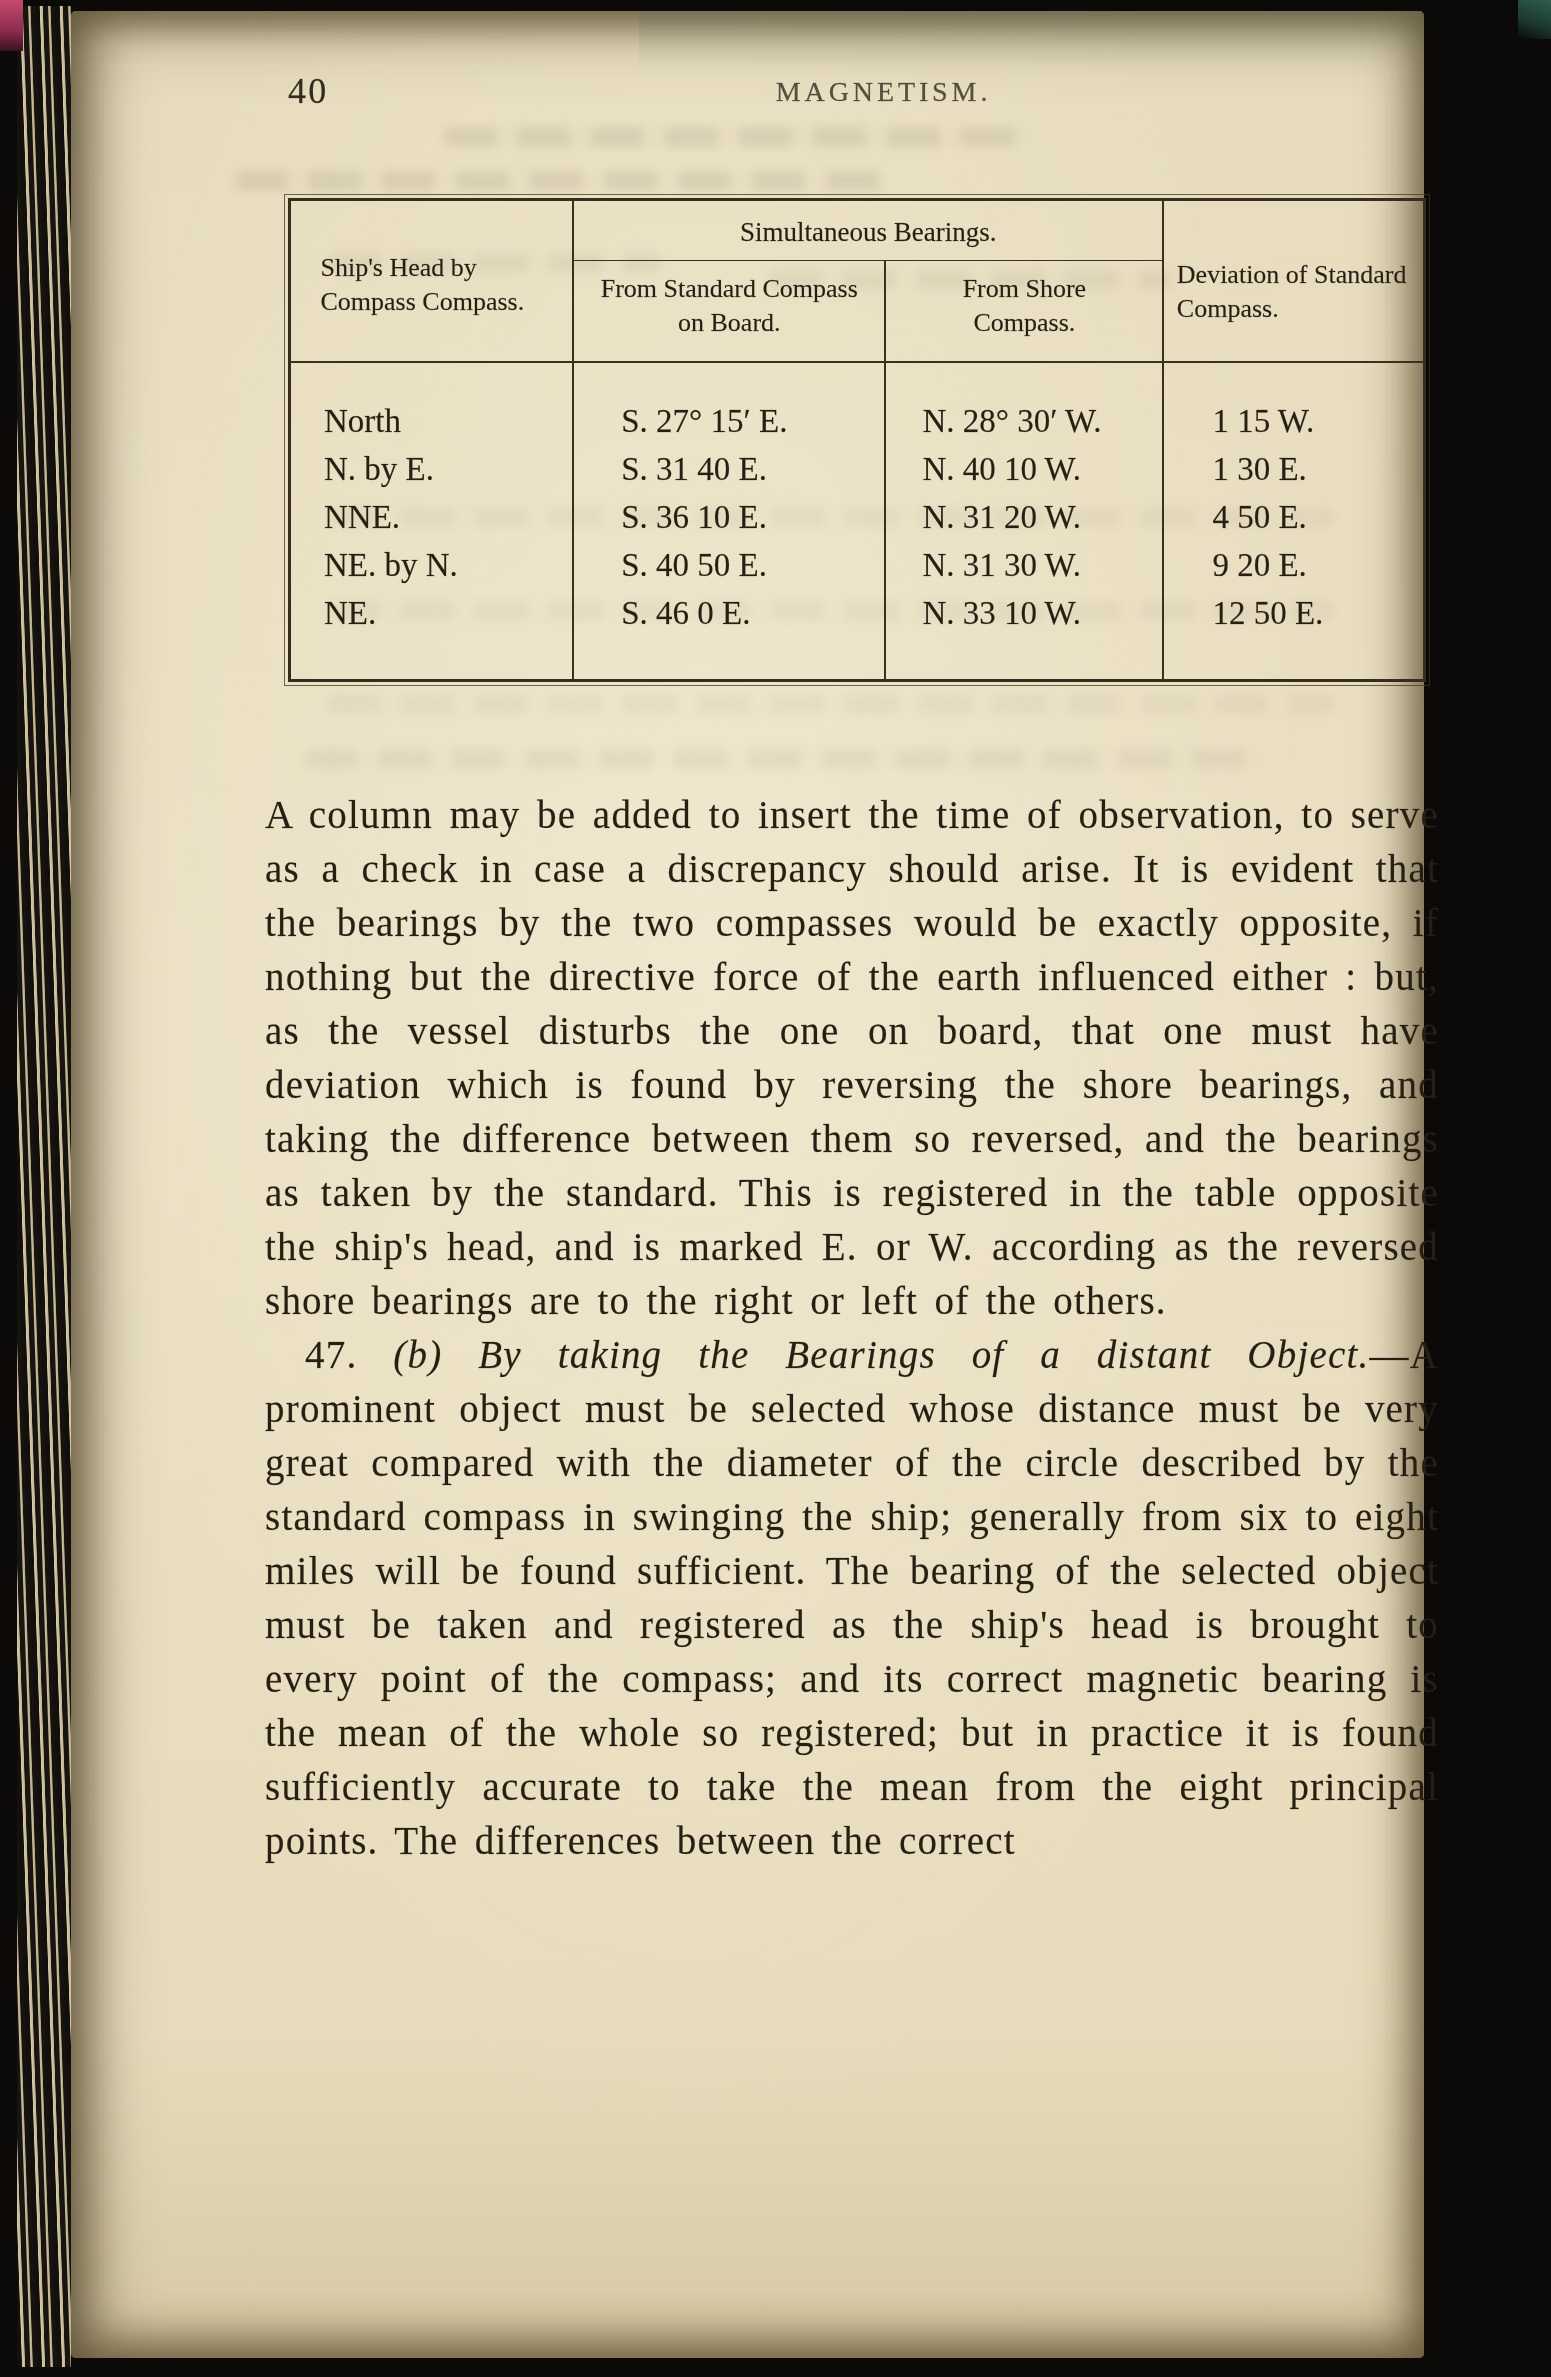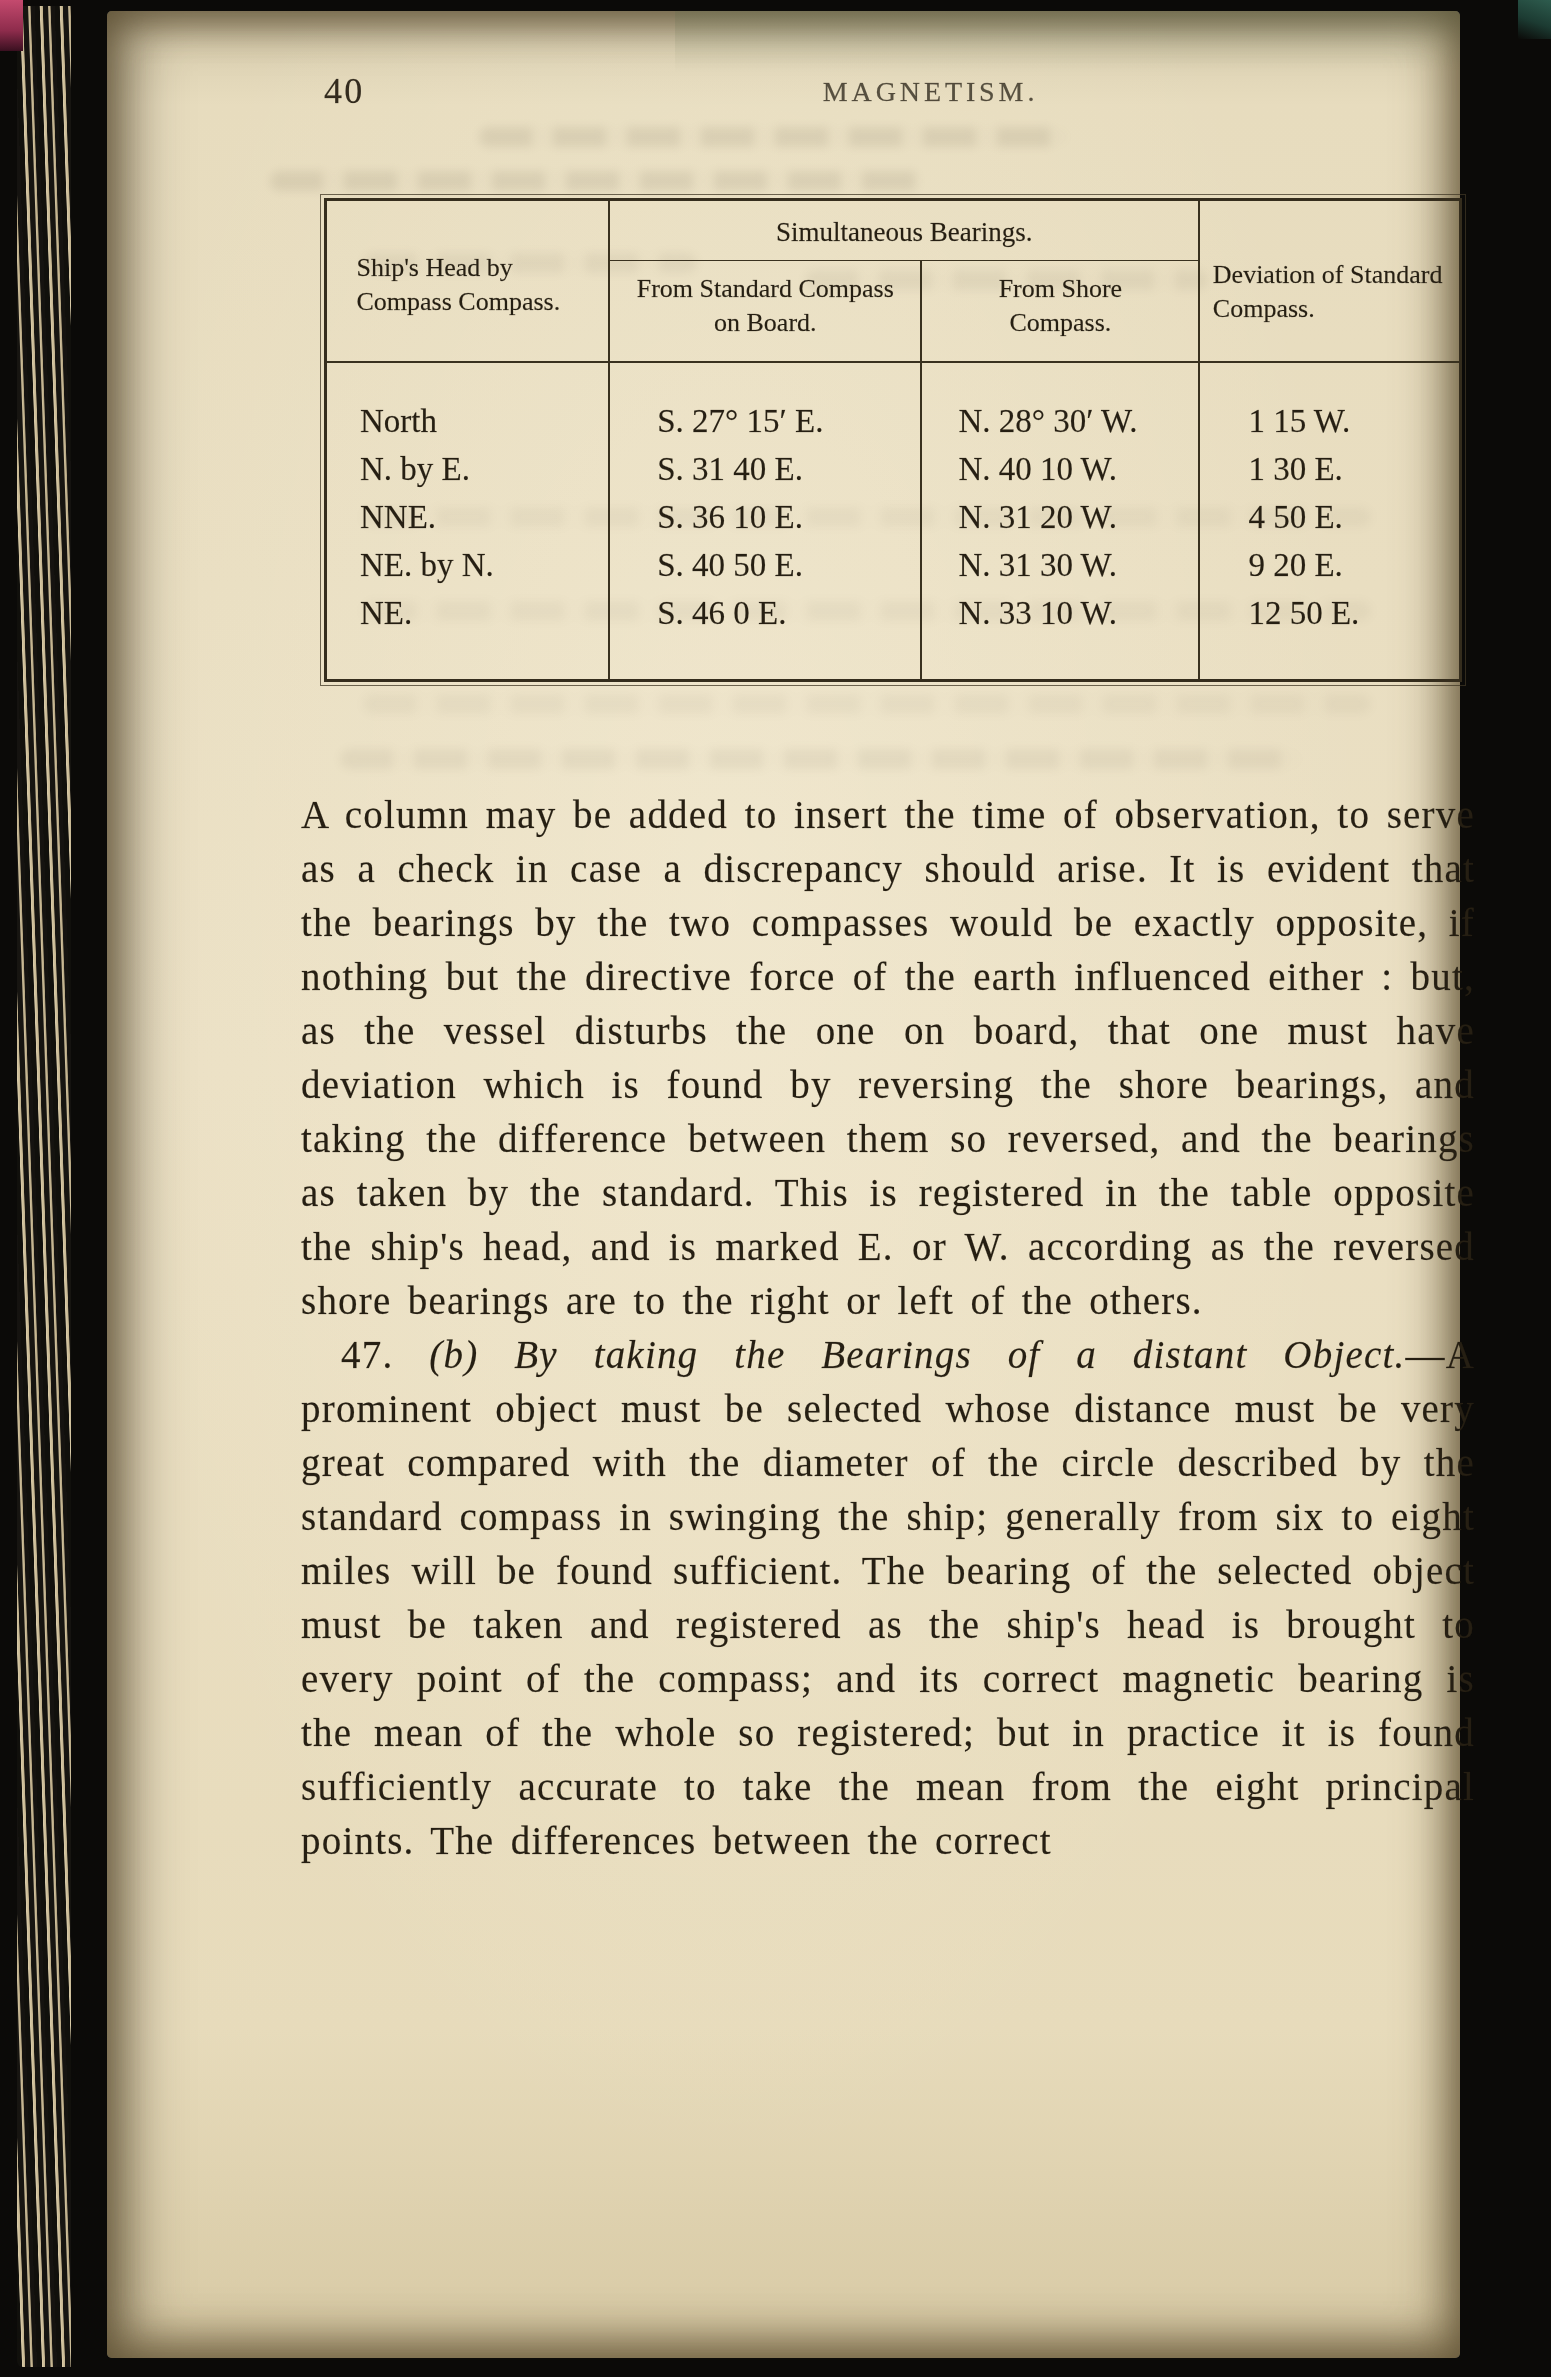--- a/index.html
+++ b/index.html
@@ -38,35 +38,34 @@
     position:absolute;left:71px;top:11px;width:1353px;height:2347px;
     border-radius:4.7px;
     background:
       radial-gradient(ellipse at 46% 38%, rgba(255,250,233,0.28), transparent 62%),
       linear-gradient(180deg,#d6cbac 0%,#e7dcbe 4%,#ebe0c4 45%,#e7dbbb 86%,#d7c9a4 100%);
     box-shadow:
       inset 0 12.4px 33px rgba(84,72,45,0.5),
       inset 0 -17px 45px rgba(95,80,48,0.5),
       inset -20px 0 48px rgba(92,76,44,0.42),
       inset 26px 0 54px rgba(70,58,36,0.5);
-    margin-left: 36px;
     -webkit-text-stroke:0.3px rgba(38,30,18,0.45);
   }
   .tint-top{
     position:absolute;top:0;right:0;width:58%;height:62px;
     background:linear-gradient(180deg,rgba(88,108,76,0.20),transparent);
     border-radius:0 4.7px 0 0;
   }
   
   .pagenum{
     position:absolute;left:217px;top:59px;
     font-size:36px;letter-spacing:2.3px;color:#332b1e;
   }
   .runhead{
-    position:absolute;left:238px;width:1171px;top:65px;
+    position:absolute;left:227px;width:1171px;top:65px;
     text-align:center;font-size:28px;letter-spacing:3.9px;color:#575040;
   }
   
   table.bearings{
     position:absolute;left:217px;top:187px;width:1138px;
     border-collapse:collapse;table-layout:fixed;
     border:3.9px solid #352d1d;
     outline:1.6px solid rgba(64,55,36,0.75);
     outline-offset:3.1px;
   }

